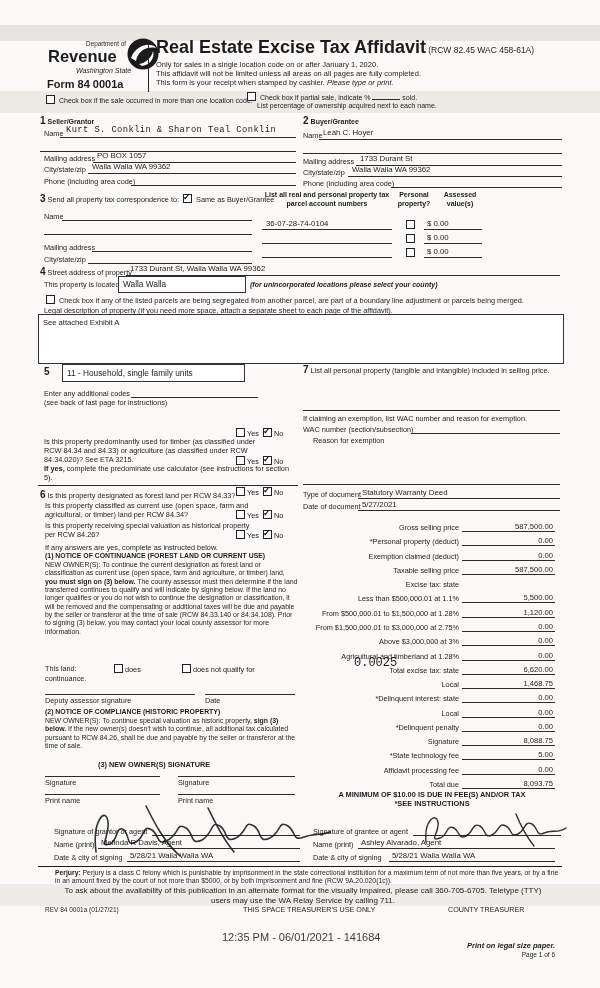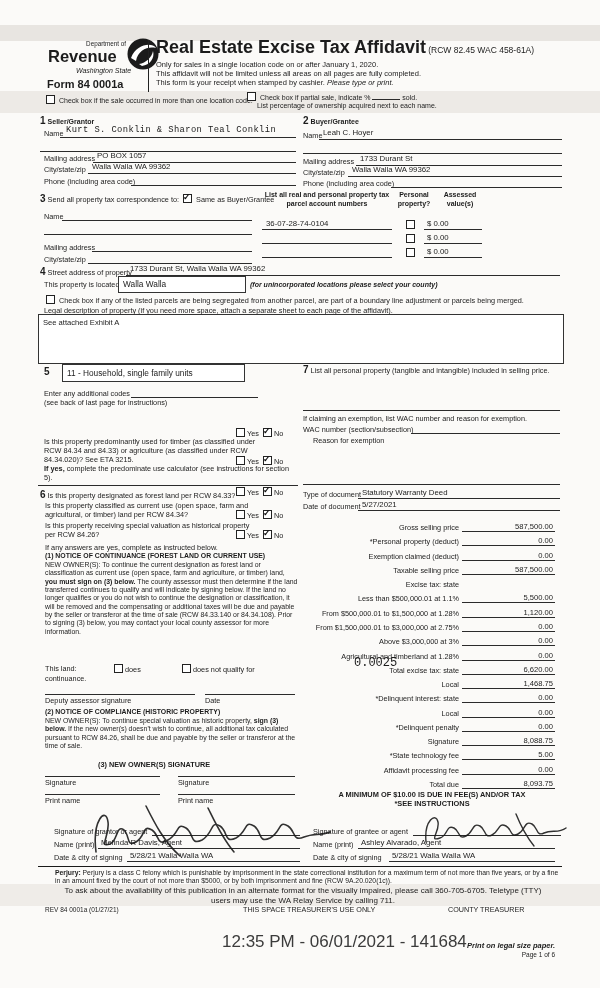--- a/index.html
+++ b/index.html
@@ -351,16 +351,16 @@
 
   <div class="ul thick" style="left:38px;top:865px;width:524px"></div>
   <div class="w" style="left:55px;top:869px;width:505px;font-size:6.8px;line-height:8px">
     <span class="b">Perjury:</span><span> Perjury is a class C felony which is punishable by imprisonment in the state correctional institution for a maximum term of not more than five years, or by a fine in an amount fixed by the court of not more than $5000, or by both imprisonment and fine (RCW 9A.20.020(1c)).</span>
   </div>
   <div class="w" style="left:58px;top:886px;width:490px;font-size:8px;line-height:9.5px;text-align:center">To ask about the availability of this publication in an alternate format for the visually impaired, please call 360-705-6705. Teletype (TTY) users may use the WA Relay Service by calling 711.</div>
 
   <div class="t" style="left:45px;top:906px;font-size:6.5px">REV 84 0001a (01/27/21)</div>
   <div class="t" style="left:243px;top:905px;font-size:7.2px">THIS SPACE TREASURER'S USE ONLY</div>
   <div class="t" style="left:448px;top:905px;font-size:7.2px">COUNTY TREASURER</div>
-  <div class="t" style="left:222px;top:931px;font-size:17px;color:#3b3b3b">12:35 PM - 06/01/2021 - 141684</div>
+  <div class="t" style="left:222px;top:931px;font-size:11px;color:#3b3b3b">12:35 PM - 06/01/2021 - 141684</div>
   <div class="t b i" style="left:430px;top:941px;width:125px;text-align:right;font-size:7.5px">Print on legal size paper.</div>
   <div class="t" style="left:430px;top:951px;width:125px;text-align:right;font-size:6.5px">Page 1 of 6</div>
 </div>
 
 </body></html>

